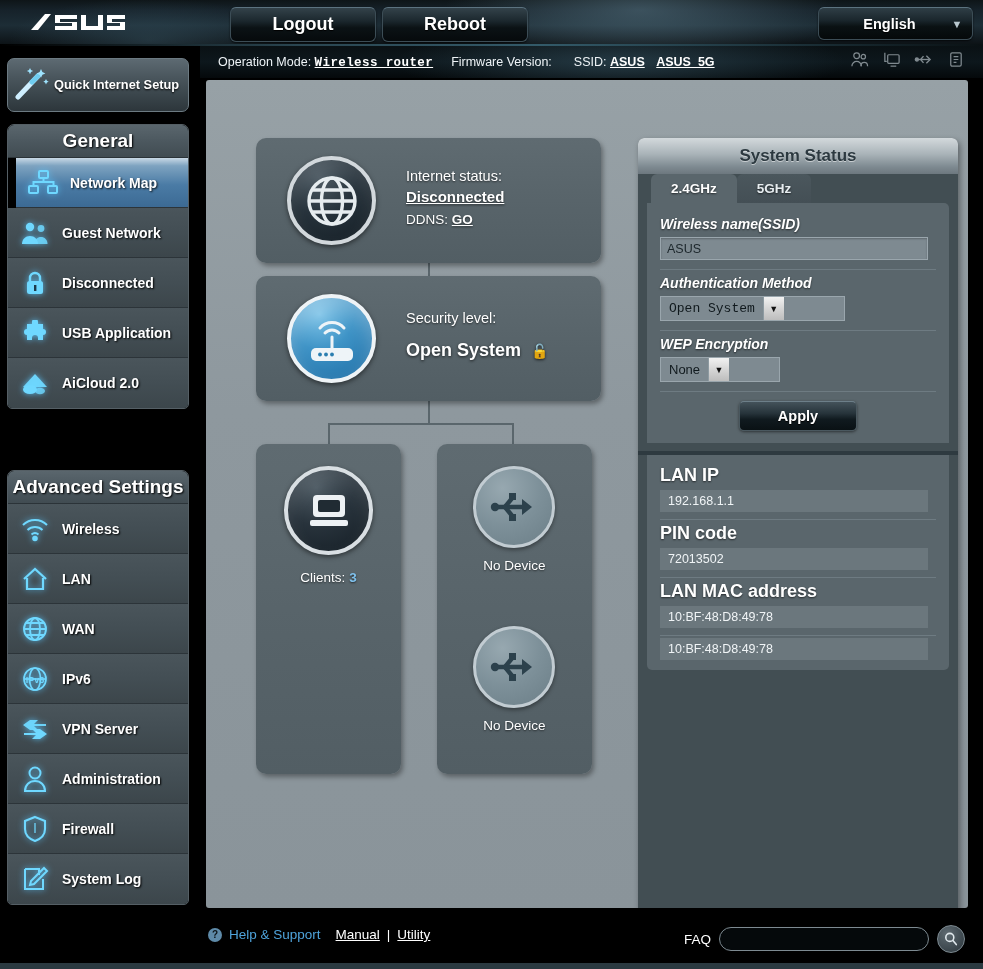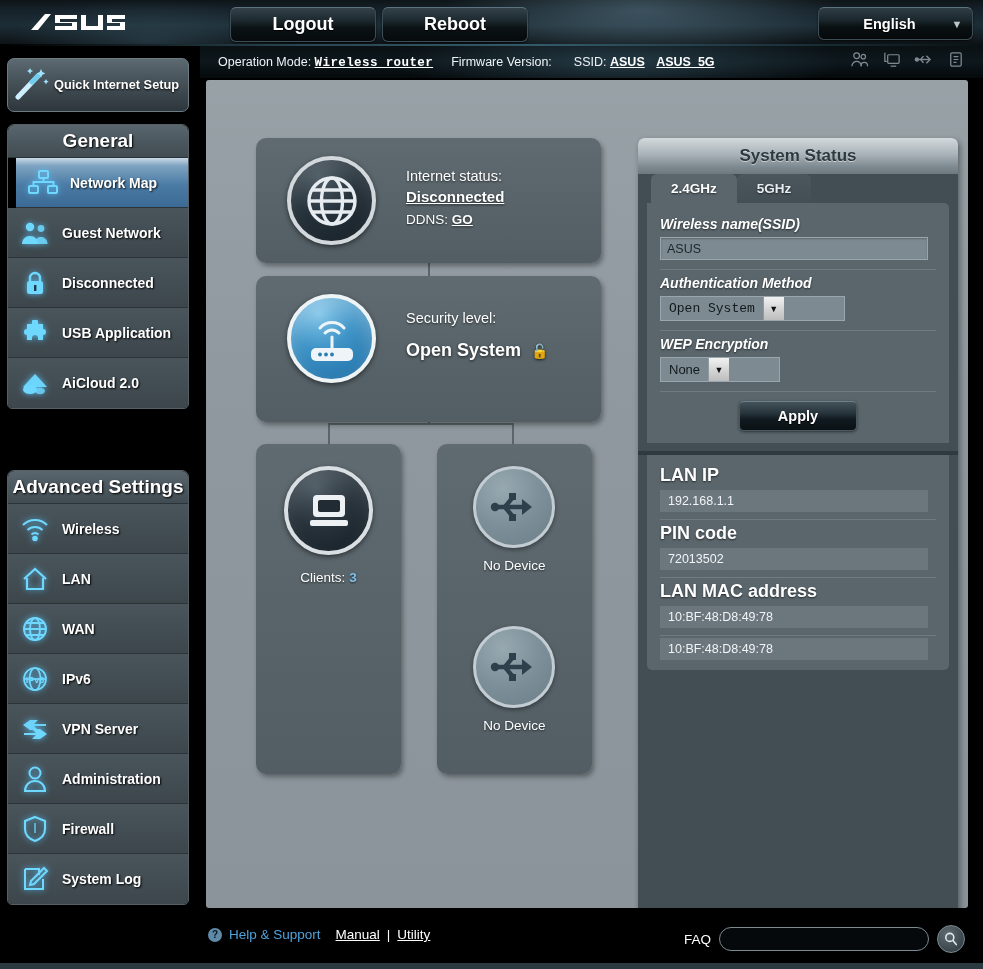--- a/index.html
+++ b/index.html
@@ -122,21 +122,21 @@
     border-radius:3px;
   }
 
   
   .node{
     position:absolute; border-radius:10px;
     background:linear-gradient(180deg,#5f6b71 0%,#58646a 50%,#525e64 100%);
     box-shadow:2px 3px 5px rgba(0,0,0,.35);
   }
   #node-internet{ left:50px; top:58px; width:345px; height:125px; }
-  #node-security{ left:50px; top:196px; width:345px; height:146px;padding-left:14px; }
+  #node-security{ left:50px; top:196px; width:345px; height:125px;padding-left:14px; }
   #node-clients{ left:50px; top:364px; width:145px; height:330px; }
   #node-usb{ left:231px; top:364px; width:155px; height:330px; }
 
   .conn{ position:absolute; background:#5a666c; }
 
   .circ-icon{ position:absolute; border-radius:50%; }
   .globe-circ{
     left:31px; top:18px; width:89px; height:89px;
     background:radial-gradient(circle at 35% 22%, #4d5a63 0%, #26323b 45%, #131c23 100%);
     border:4px solid #d2d8dc;

